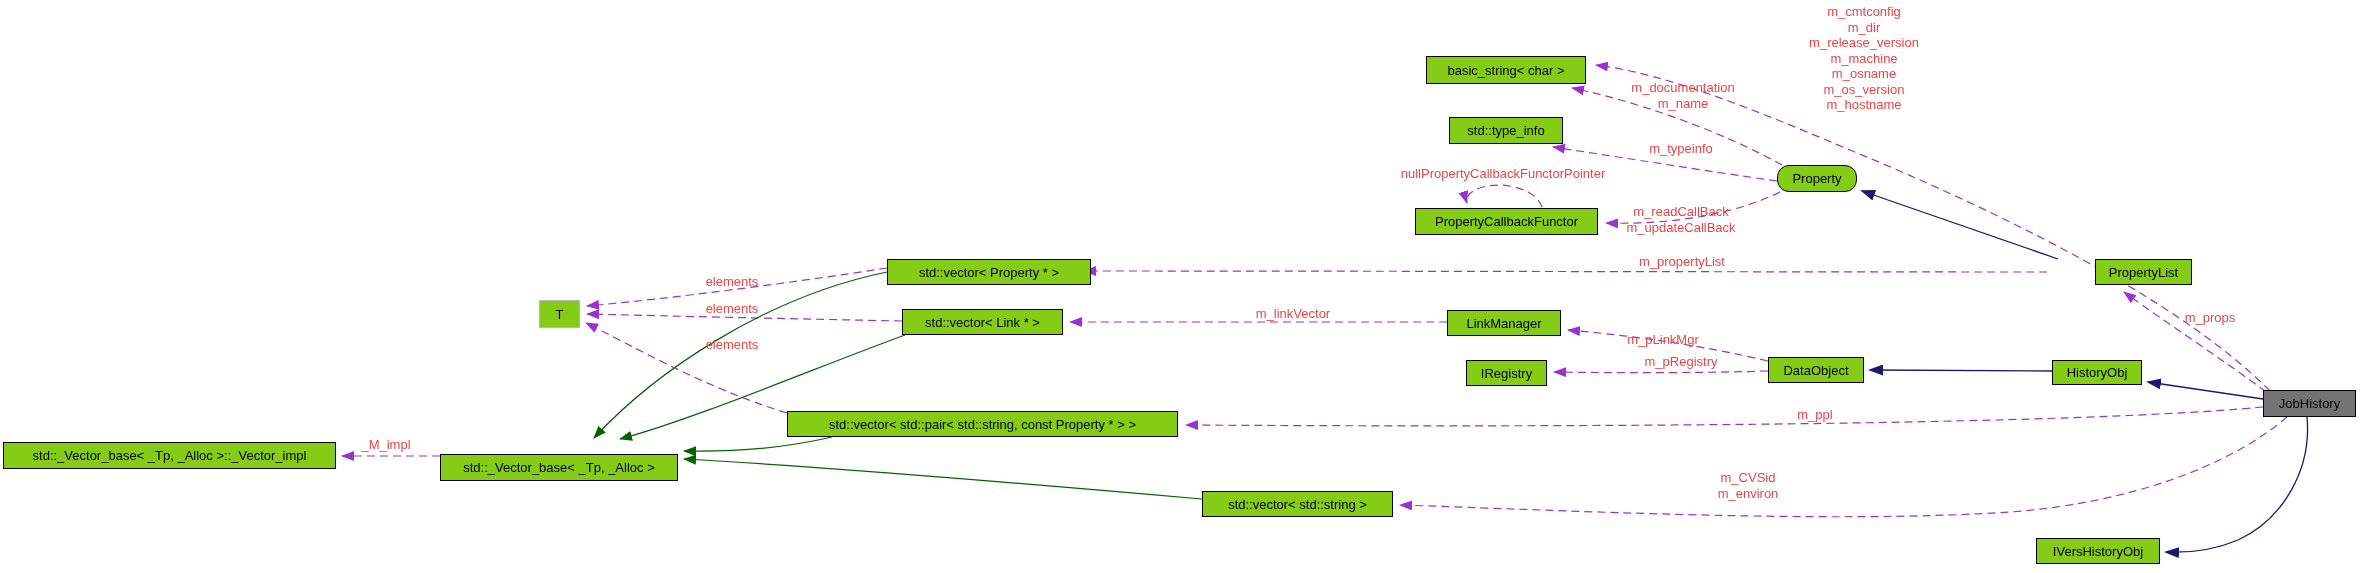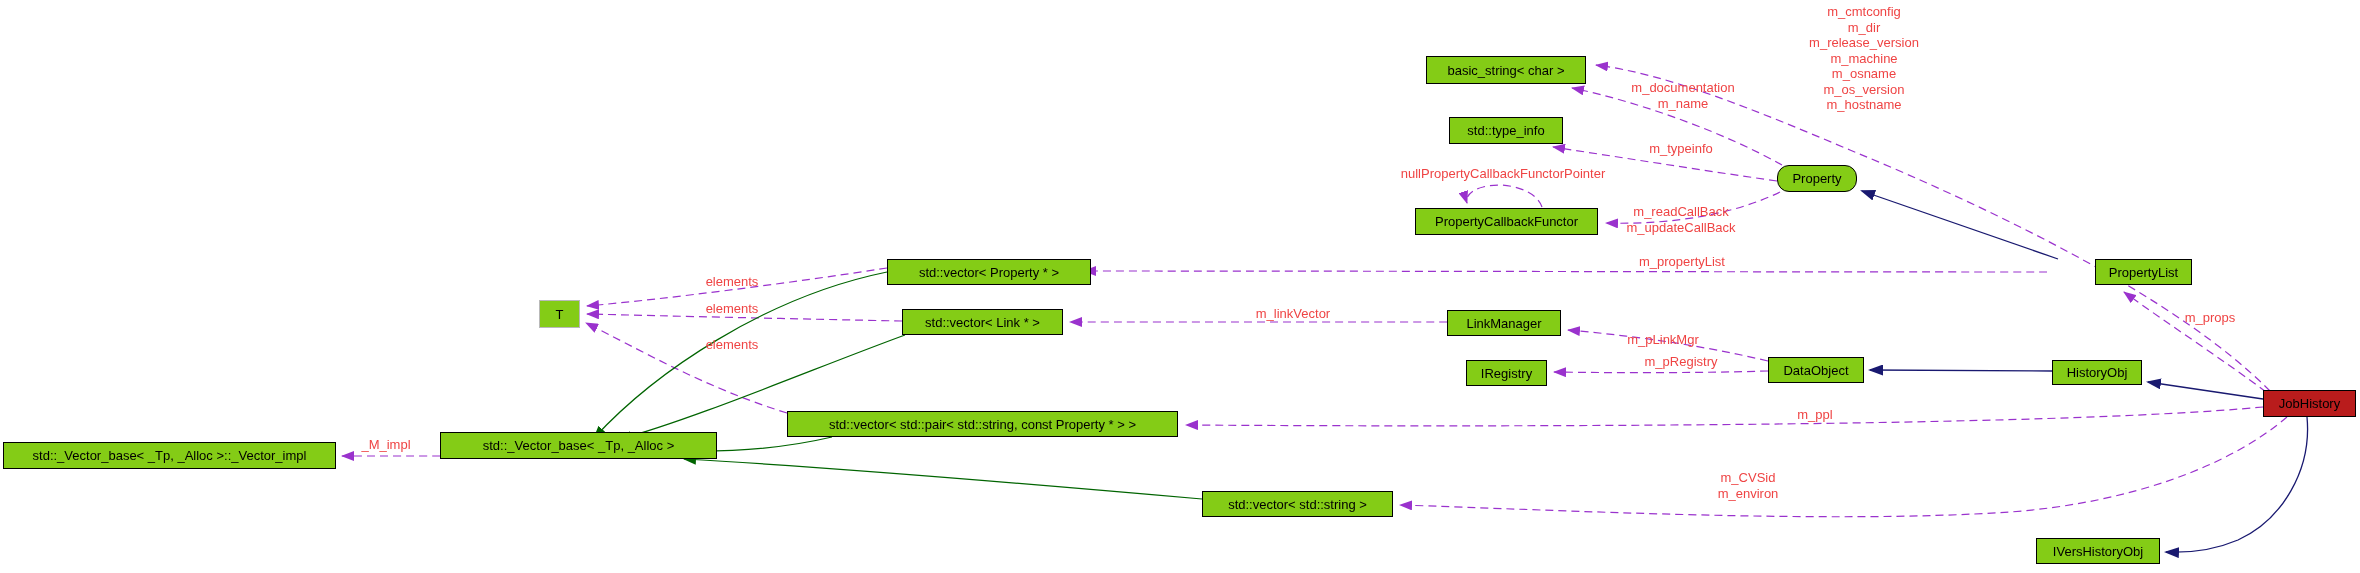--- a/index.html
+++ b/index.html
@@ -2,21 +2,21 @@
 <html><head>
 <meta charset="utf-8">
 <style>
   html,body{margin:0;padding:0;background:#ffffff;}
   #diagram{position:relative;width:2360px;height:573px;background:#ffffff;overflow:hidden;
            font-family:"Liberation Sans", sans-serif;}
   #edges{position:absolute;left:0;top:0;width:2360px;height:573px;}
   .node{position:absolute;box-sizing:border-box;background:#84cc16;border:1px solid #000000;
         display:flex;align-items:center;justify-content:center;font-size:13px;color:#000;
         white-space:nowrap;z-index:2;}
-  .node.focus{background:#b91c1c;border:1.5px solid #000000;}
+  .node.focus{background:#737373;border:1.5px solid #000000;}
   .node.tmpl{border-color:#b9b9b9;}
   .elabel{position:absolute;font-size:13px;color:#ef4444;text-align:center;white-space:nowrap;z-index:3;}
   .stack{line-height:15.5px;}
   .stack2{line-height:16px;}
   path.usage{stroke:#9a32cd;stroke-width:1.2;fill:none;stroke-dasharray:8,5;}
   path.pub{stroke:#191970;stroke-width:1.3;fill:none;}
   path.prot{stroke:#006400;stroke-width:1.2;fill:none;}
 </style>
 </head>
 <body>
@@ -72,21 +72,21 @@
   <div class="node" style="left:887px;top:259px;width:204px;height:26px;">std::vector&lt; Property * &gt;</div>
   <div class="node" style="left:902px;top:309px;width:161px;height:26px;">std::vector&lt; Link * &gt;</div>
   <div class="node" style="left:1447px;top:310px;width:114px;height:26px;">LinkManager</div>
   <div class="node" style="left:1466px;top:360px;width:81px;height:26px;text-align:right;">IRegistry</div>
   <div class="node" style="left:1768px;top:357px;width:96px;height:26px;">DataObject</div>
   <div class="node" style="left:2052px;top:360px;width:90px;height:25px;">HistoryObj</div>
   <div class="node focus" style="left:2263px;top:390px;width:93px;height:27px;">JobHistory</div>
   <div class="node tmpl" style="left:539px;top:300px;width:41px;height:28px;">T</div>
   <div class="node" style="left:3px;top:442px;width:333px;height:27px;">std::_Vector_base&lt; _Tp, _Alloc &gt;::_Vector_impl</div>
   <div class="node" style="left:787px;top:411px;width:391px;height:26px;">std::vector&lt; std::pair&lt; std::string, const Property * &gt; &gt;</div>
-  <div class="node" style="left:440px;top:432px;width:277px;height:27px;">std::_Vector_base&lt; _Tp, _Alloc &gt;</div>
+  <div class="node" style="left:440px;top:454px;width:238px;height:27px;">std::_Vector_base&lt; _Tp, _Alloc &gt;</div>
   <div class="node" style="left:1202px;top:491px;width:191px;height:26px;">std::vector&lt; std::string &gt;</div>
   <div class="node" style="left:2036px;top:538px;width:124px;height:26px;">IVersHistoryObj</div>
 
   <div class="elabel stack" style="left:1789px;top:4px;width:150px;">
     <div>m_cmtconfig</div>
     <div>m_dir</div>
     <div>m_release_version</div>
     <div>m_machine</div>
     <div>m_osname</div>
     <div>m_os_version</div>

